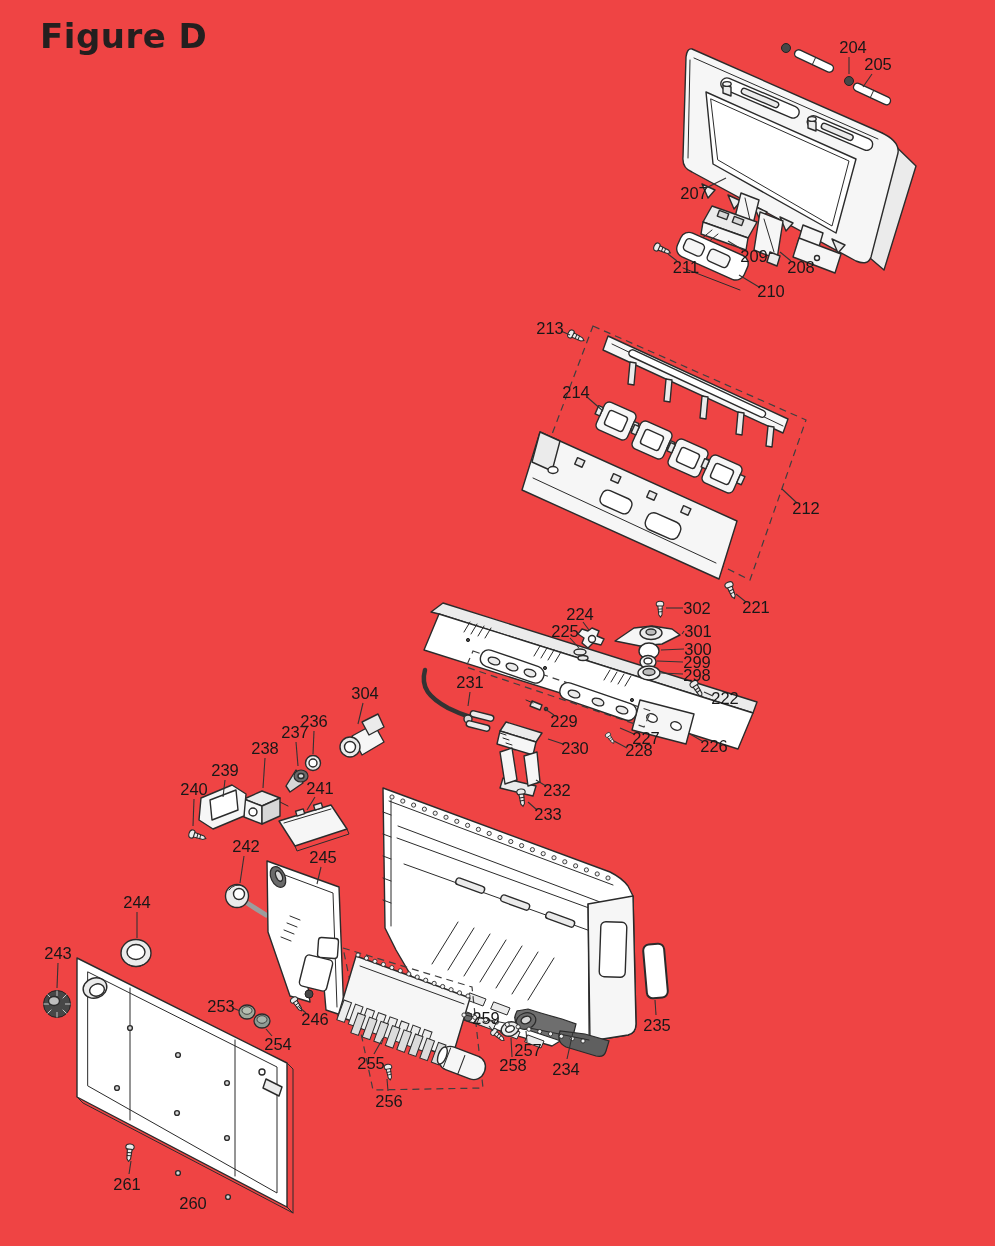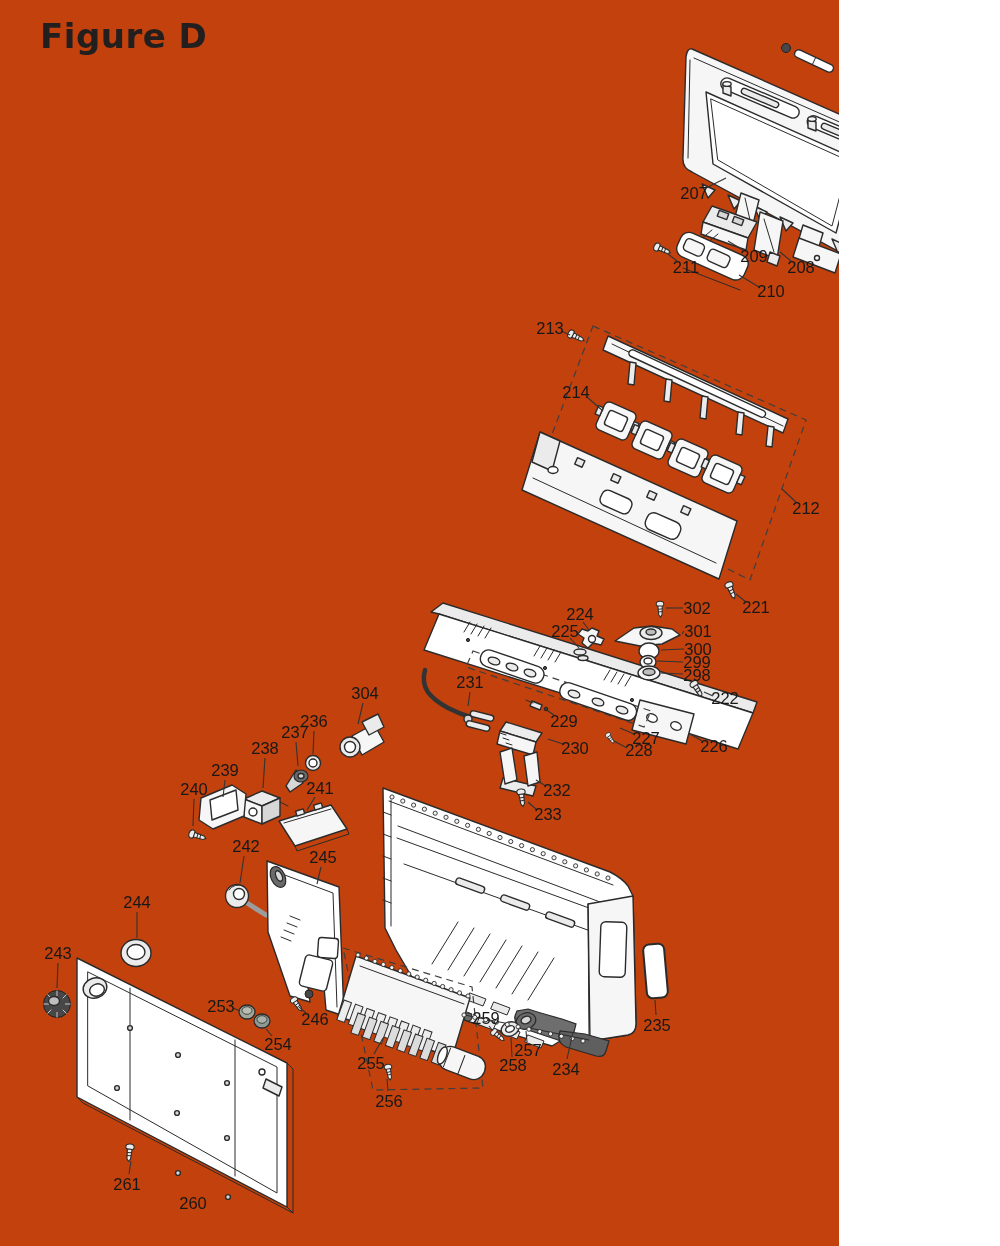--- a/index.html
+++ b/index.html
@@ -1,16 +1,16 @@
 <!DOCTYPE html>
 <html><head>
 <meta charset="utf-8">
 <style>
   html,body{margin:0;padding:0;background:#ffffff}
-  .page{position:relative;width:839px;height:1246px;background:#c2410c;overflow:hidden;
+  .page{position:relative;width:995px;height:1246px;background:#ef4444;overflow:hidden;
         font-family:"Liberation Sans",sans-serif}
   .fig-title{position:absolute;left:40px;top:16px;margin:0;font-size:34px;font-weight:bold;
         color:#241f1f;letter-spacing:.5px;font-family:"DejaVu Sans","Liberation Sans",sans-serif}
   svg{position:absolute;left:0;top:0}
   
   .s{fill:none;stroke:#2b2b2b;stroke-width:1.4;stroke-linejoin:round;stroke-linecap:round}
   .w{fill:#ffffff}
   .g1{fill:#f6f6f6}
   .g2{fill:#ebebeb}
   .g3{fill:#d7d7d7}

